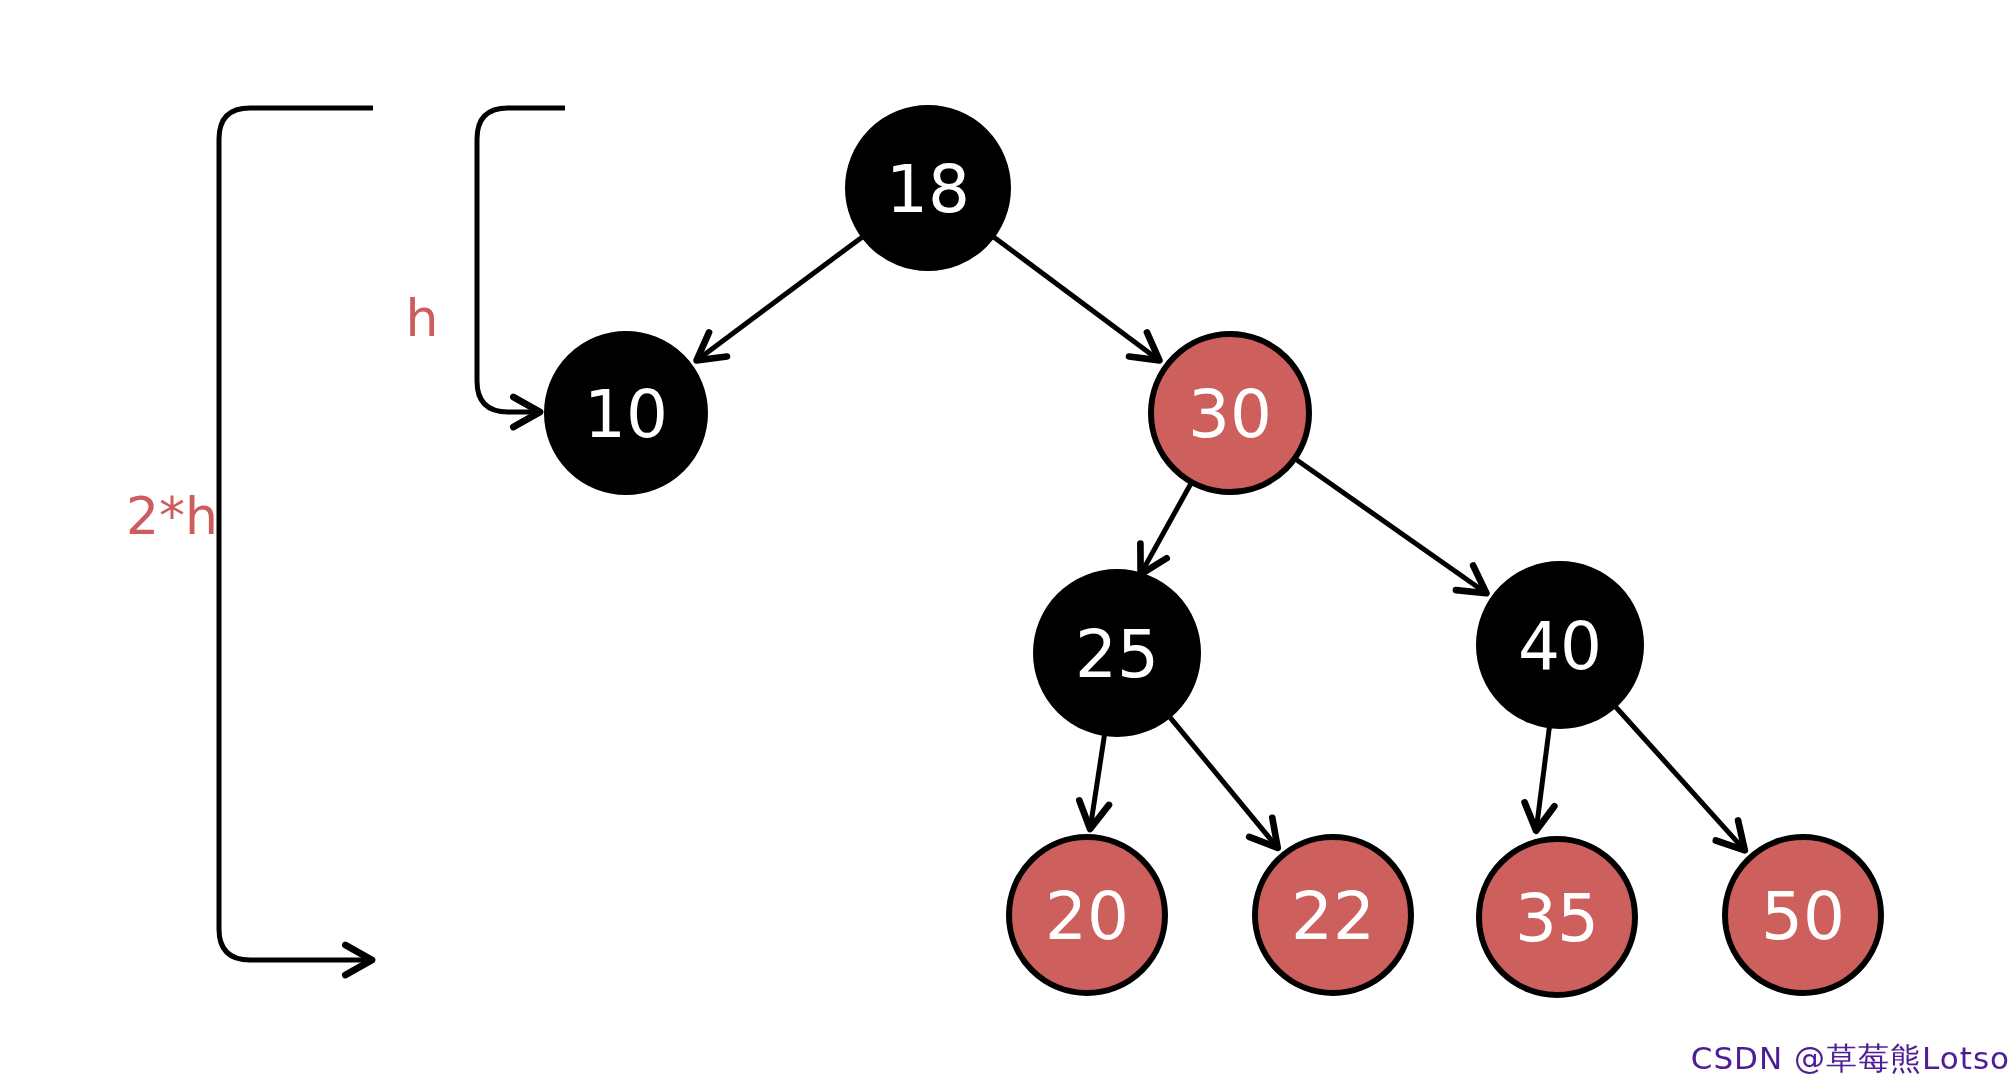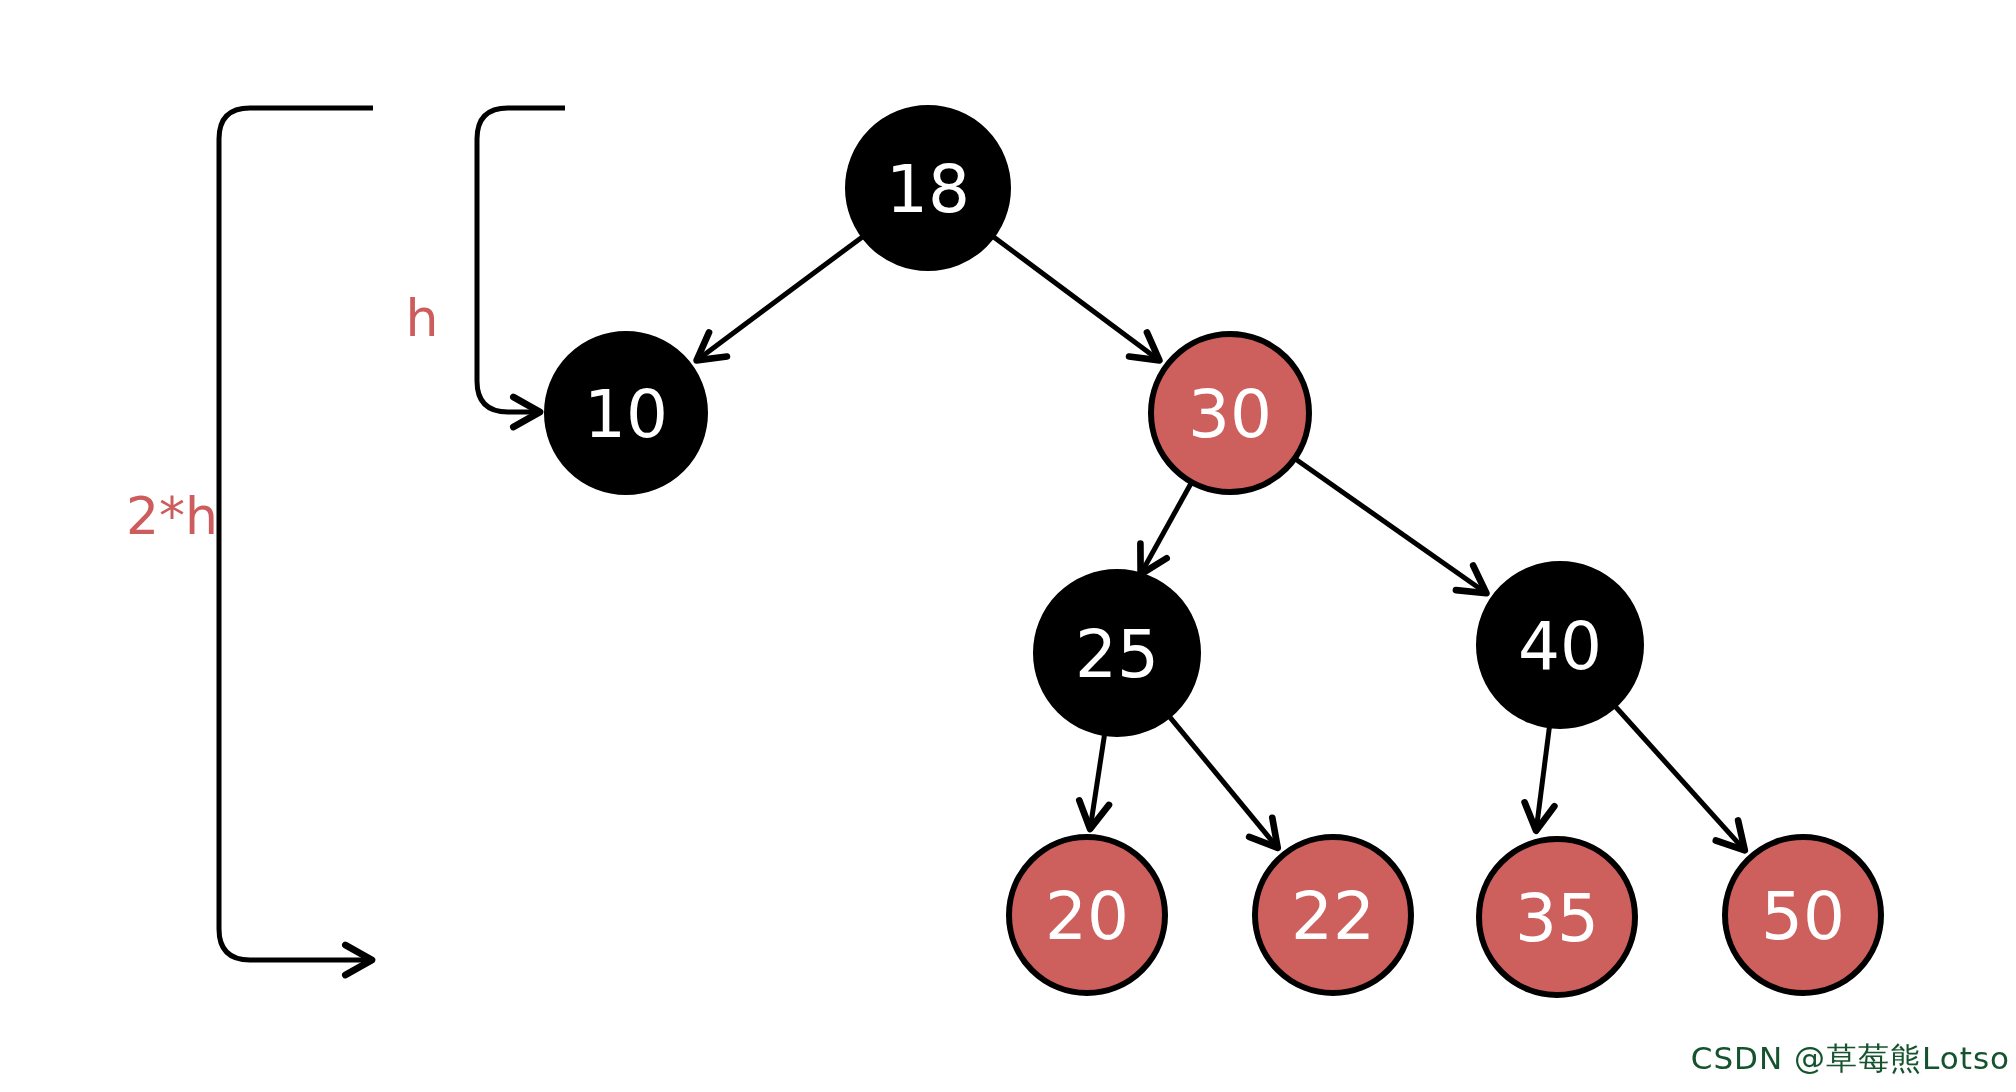--- a/index.html
+++ b/index.html
@@ -33,21 +33,21 @@
   .node-label {
     font-family: "DejaVu Sans", "Liberation Sans", sans-serif;
     font-size: 66px;
   }
   #watermark {
     position: absolute;
     right: 6px;
     bottom: 12px;
     font-size: 31px;
     letter-spacing: 1px;
-    color: #14532d;
+    color: #4c1d95;
     text-shadow: 2px 2px 1px rgba(255,255,255,0.95), 1px 1px 2px rgba(160,160,160,0.25);
     white-space: nowrap;
   }
 </style>
 </head>
 <body>
 
 <div id="stage">
 
   <svg id="tree-svg" width="2016" height="1092" viewBox="0 0 2016 1092">

